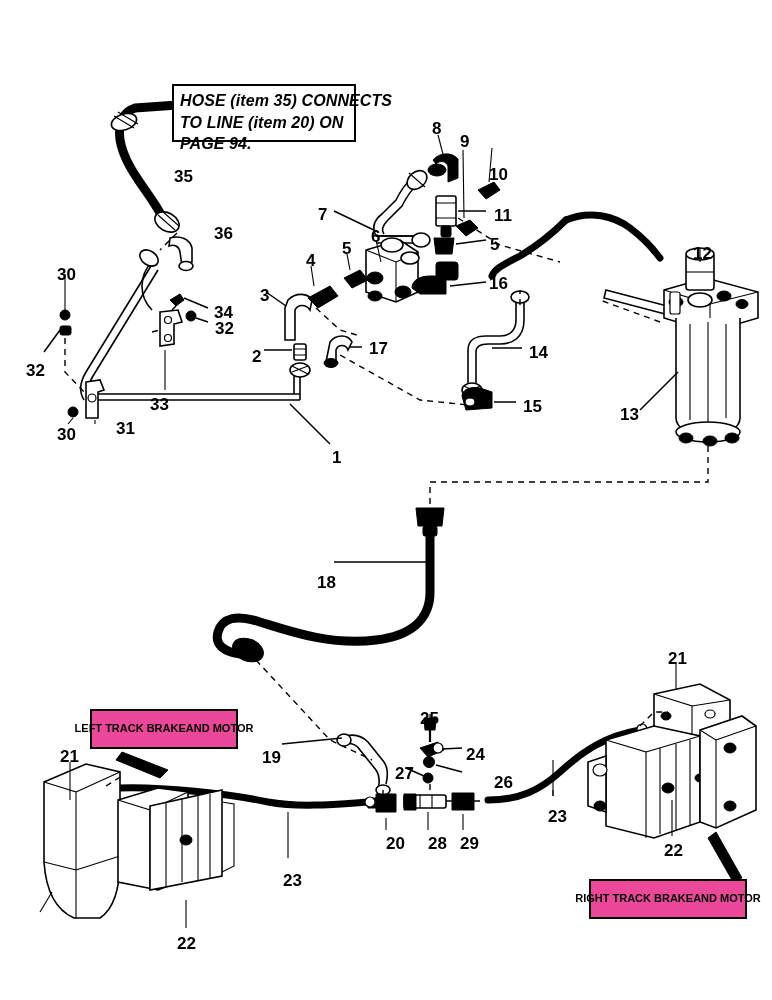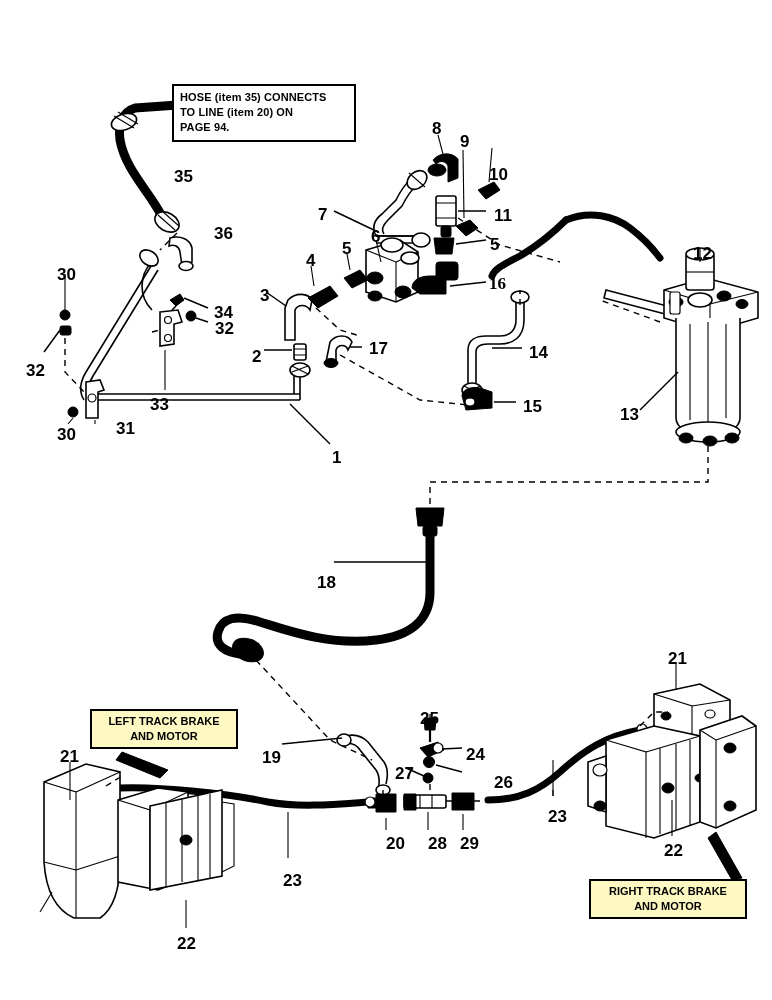--- a/index.html
+++ b/index.html
@@ -3,24 +3,24 @@
 <meta charset="utf-8">
 <title>Hydraulic Track Brake and Motor Parts Diagram</title>
 <style>
   html,body{margin:0;padding:0;background:#fff;}
   body{width:772px;height:1000px;position:relative;overflow:hidden;
        font-family:"Liberation Sans",sans-serif;background:#ffffff;}
   #sheet{position:absolute;left:0;top:0;width:772px;height:1000px;}
   svg{position:absolute;left:0;top:0;}
   .callout{position:absolute;border:2px solid #000;background:#fff;
            box-sizing:border-box;padding:4px 6px;}
-  .callout .ln{font-size:11px;font-weight:bold;color:#000;
-               line-height:1.35;white-space:nowrap;letter-spacing:.1px;}
-  .boxlabel{position:absolute;border:2px solid #000;background:#fef9c3;
-            box-sizing:border-box;display:flex;flex-direction:column;
+  .callout .ln{font-size:16px;font-weight:bold;color:#000;
+               line-height:1.35;white-space:nowrap;letter-spacing:.1px;font-style:italic;}
+  .boxlabel{position:absolute;border:2px solid #000;background:#ec4899;
+            box-sizing:border-box;display:flex;flex-direction:row;
             align-items:center;justify-content:center;}
   .boxlabel .ln{font-size:11px;font-weight:bold;color:#000;
                 line-height:1.4;white-space:nowrap;}
   .num{position:absolute;font-size:17px;font-weight:bold;color:#000;
        line-height:1;font-family:"Liberation Sans",sans-serif;}
 </style>
 </head>
 <body>
 
 <div id="sheet">
@@ -443,21 +443,21 @@
       <div class="num" style="left: 332px; top: 449px;">1</div>
       <div class="num" style="left: 306px; top: 252px;">4</div>
       <div class="num" style="left: 342px; top: 240px;">5</div>
       <div class="num" style="left: 371px; top: 228px;">6</div>
       <div class="num" style="left: 318px; top: 206px;">7</div>
       <div class="num" style="left: 432px; top: 120px;">8</div>
       <div class="num" style="left: 460px; top: 133px;">9</div>
       <div class="num" style="left: 489px; top: 130px; margin-top: 36px;">10</div>
       <div class="num" style="left: 494px; top: 207px;">11</div>
       <div class="num" style="left: 490px; top: 236px;">5</div>
-      <div class="num" style="left: 489px; top: 275px; font-family: Liberation Serif, serif;">16</div>
+      <div class="num" style="left: 489px; top: 275px;">16</div>
       <div class="num" style="left: 529px; top: 344px;">14</div>
       <div class="num" style="left: 523px; top: 398px;">15</div>
       <div class="num" style="left: 693px; top: 245px;">12</div>
       <div class="num" style="left: 620px; top: 406px;">13</div>
       <div class="num" style="left: 317px; top: 558px; margin-top: 16px;">18</div>
       <div class="num" style="left: 262px; top: 749px;">19</div>
       <div class="num" style="left: 420px; top: 710px;">25</div>
       <div class="num" style="left: 466px; top: 746px;">24</div>
       <div class="num" style="left: 395px; top: 765px;">27</div>
       <div class="num" style="left: 466px; top: 774px; margin-left: 28px;">26</div>

